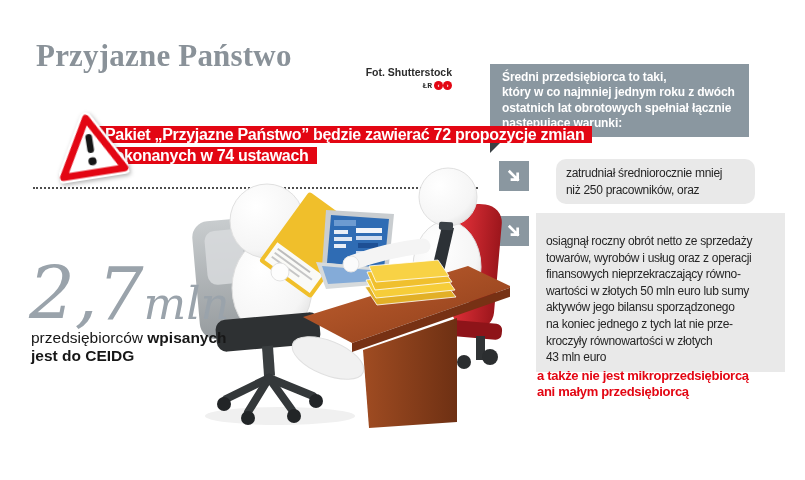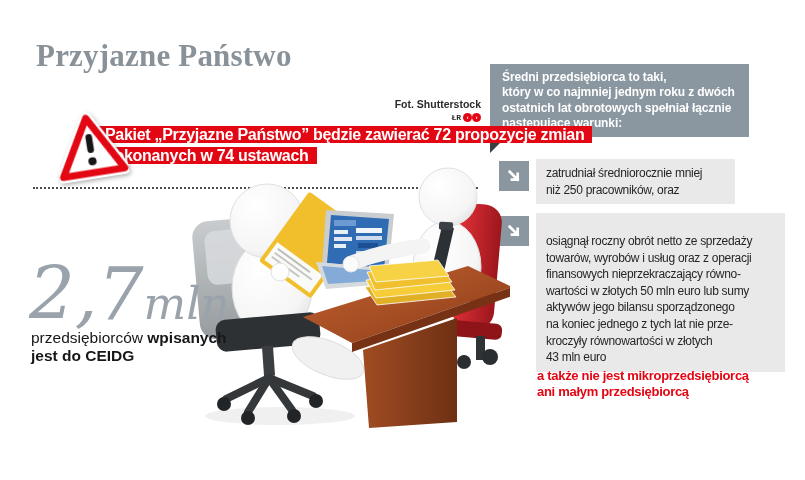--- a/index.html
+++ b/index.html
@@ -3,21 +3,21 @@
 <meta charset="utf-8">
 <style>
   html,body{margin:0;padding:0;background:#fff;}
   body{width:805px;height:480px;position:relative;overflow:hidden;
        font-family:"Liberation Sans",sans-serif;}
   .abs{position:absolute;}
 
   
   .title{left:36px;top:38px;font-family:"Liberation Serif",serif;
          font-weight:700;font-size:31px;color:var(--title_gray);letter-spacing:.2px;}
-  .credit{left:341px;top:66px;width:140px;text-align:right;margin-top:32px;}
+  .credit{left:312px;top:66px;width:140px;text-align:right;}
   .credit-line1{font-size:10.5px;font-weight:700;color:#2b2b2b;}
   .credit-line2{margin-top:3px;display:flex;justify-content:flex-end;align-items:center;gap:0;font-family:Liberation Mono, monospace;}
   .src-mark{font-size:8px;font-weight:700;color:#2b2b2b;margin-right:2px;}
   .src-badge{width:9px;height:9px;border-radius:50%;background:var(--accent_red);
              color:#fff;font-size:6px;font-weight:700;line-height:9px;text-align:center;display:inline-block;}
 
   
   .warn-tri{left:55px;top:112px;width:70px;height:68px;z-index:6;
             filter:drop-shadow(1px 2px 2px rgba(0,0,0,.3));transform:rotate(-9deg);}
   .banner-line{background:var(--accent_red);color:#fff;font-weight:700;font-size:16px;
@@ -42,21 +42,21 @@
               line-height:15.3px;padding:6px 12px;white-space:pre-line;letter-spacing:-.1px;}
   .panel-tail{left:490px;top:137px;width:0;height:0;
               border-top:16px solid var(--tail_dark);border-right:16px solid transparent;}
   .cond-icon{width:30px;height:30px;background:var(--panel_gray);display:flex;
              align-items:center;justify-content:center;}
   .cond-icon svg{width:19px;height:19px;}
   .icon1{left:499px;top:161px;}
   .icon2{left:499px;top:216px;}
   .cond-text{background:var(--condition_bg);color:#262626;font-size:12px;line-height:16.6px;
              letter-spacing:-.3px;white-space:pre-line;box-sizing:border-box;padding:6px 10px;}
-  .cond1{left:536px;top:159px;width:199px;min-height:44px;}
+  .cond1{left:556px;top:159px;width:199px;min-height:44px;border-radius:10px;}
   .cond2{left:536px;top:213px;width:249px;min-height:149px;padding-top:20px;}
   .panel-note{left:537px;top:368px;width:250px;font-size:13px;font-weight:700;line-height:16px;
               letter-spacing:-.3px;color:var(--accent_red);white-space:pre-line;}
 
   
   .illu{left:120px;top:150px;z-index:2;}
 </style>
 </head>
 <body>
 

